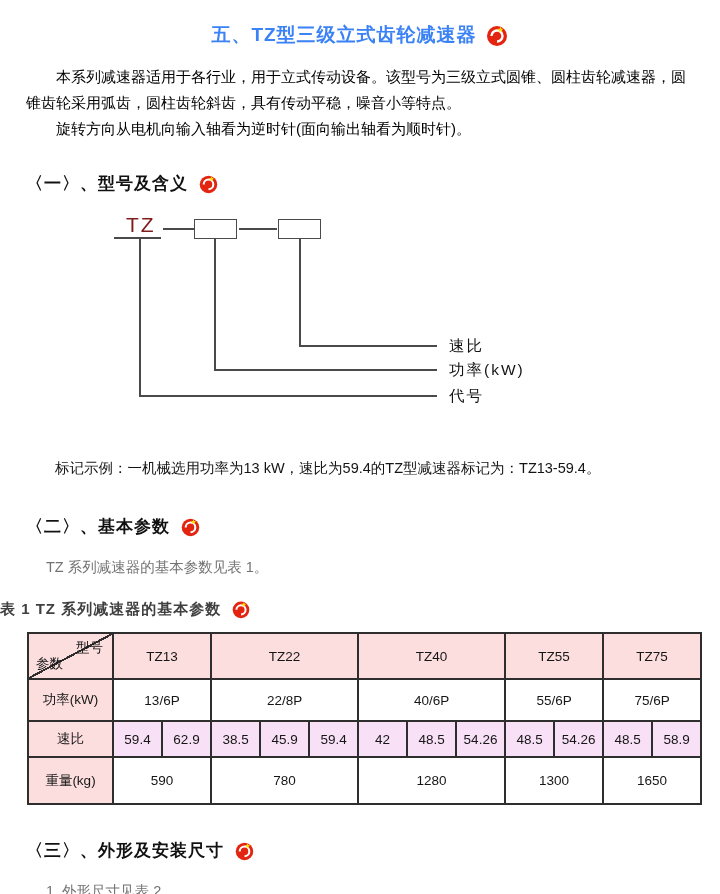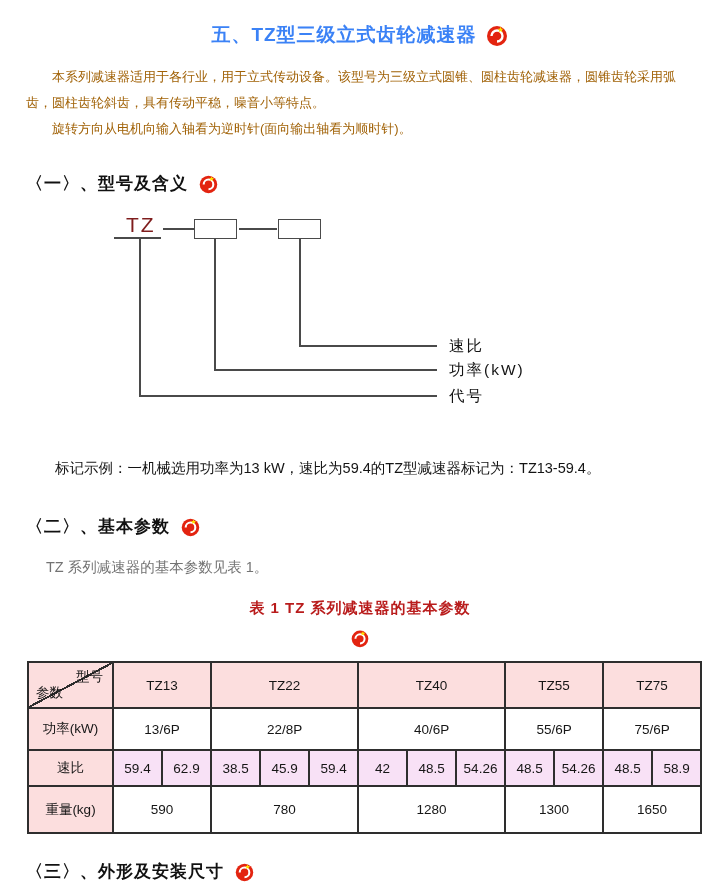--- a/index.html
+++ b/index.html
@@ -19,31 +19,31 @@
   
   .title-row {
     margin-top: 22px;
     display: flex; justify-content: center; align-items: center; gap: 8px;
   }
   .title-row h1 {
     font-size: 19px; font-weight: bold; letter-spacing: 1px; color: #3b82f6;
   }
 
   
-  .intro { margin: 16px 26px 0 26px; font-size: 13px; line-height: 26px; color: #a16207; }
+  .intro { margin: 16px 26px 0 26px; font-size: 15px; line-height: 26px; color: #000000; }
   .intro p { text-indent: 2em; }
 
   
   .section-heading {
     display: flex; align-items: center; gap: 10px;
     margin-left: 26px; font-size: 17px; font-weight: bold; letter-spacing: 1px; color: #111;
   }
   .sh-1 { margin-top: 30px; }
   .sh-2 { margin-top: 36px; }
-  .sh-3 { margin-top: 26px; text-align: center; }
+  .sh-3 { margin-top: 34px; text-align: center; }
 
   
   .diagram { position: relative; height: 250px; margin-top: 12px; }
   .dg-line { position: absolute; background: #4a4a4a; }
   .dg-h { height: 1.5px; }
   .dg-v { width: 1.5px; }
   .dg-box { position: absolute; width: 43px; height: 20px; border: 1.5px solid #4a4a4a; background: #fff; }
   .dg-prefix {
     position: absolute; left: 126px; top: 6px;
     font-size: 21px; letter-spacing: 2px; color: #7f1d1d;
@@ -53,21 +53,21 @@
   
   .example { margin: 0 26px; font-size: 14.5px; line-height: 22px; text-indent: 2em; color: #141414; }
   .note { margin-left: 46px; font-size: 14.5px; color: #737373; }
   .note-params { margin-top: 20px; }
   .note-dims { margin-top: 20px; }
 
   
   .table-caption {
     margin-top: 22px;
     display: flex; justify-content: flex-start; align-items: center; gap: 10px;
-    font-size: 15px; font-weight: bold; color: #b91c1c; letter-spacing: 1px; flex-direction: column;
+    font-size: 15px; font-weight: bold; color: #404040; letter-spacing: 1px;
   }
   table.params {
     margin: 13px 0 16px 27px;
     border-collapse: collapse;
     width: 673px;
     table-layout: fixed;
     font-size: 13.5px;
     text-align: center;
     color: #161616;
   }

